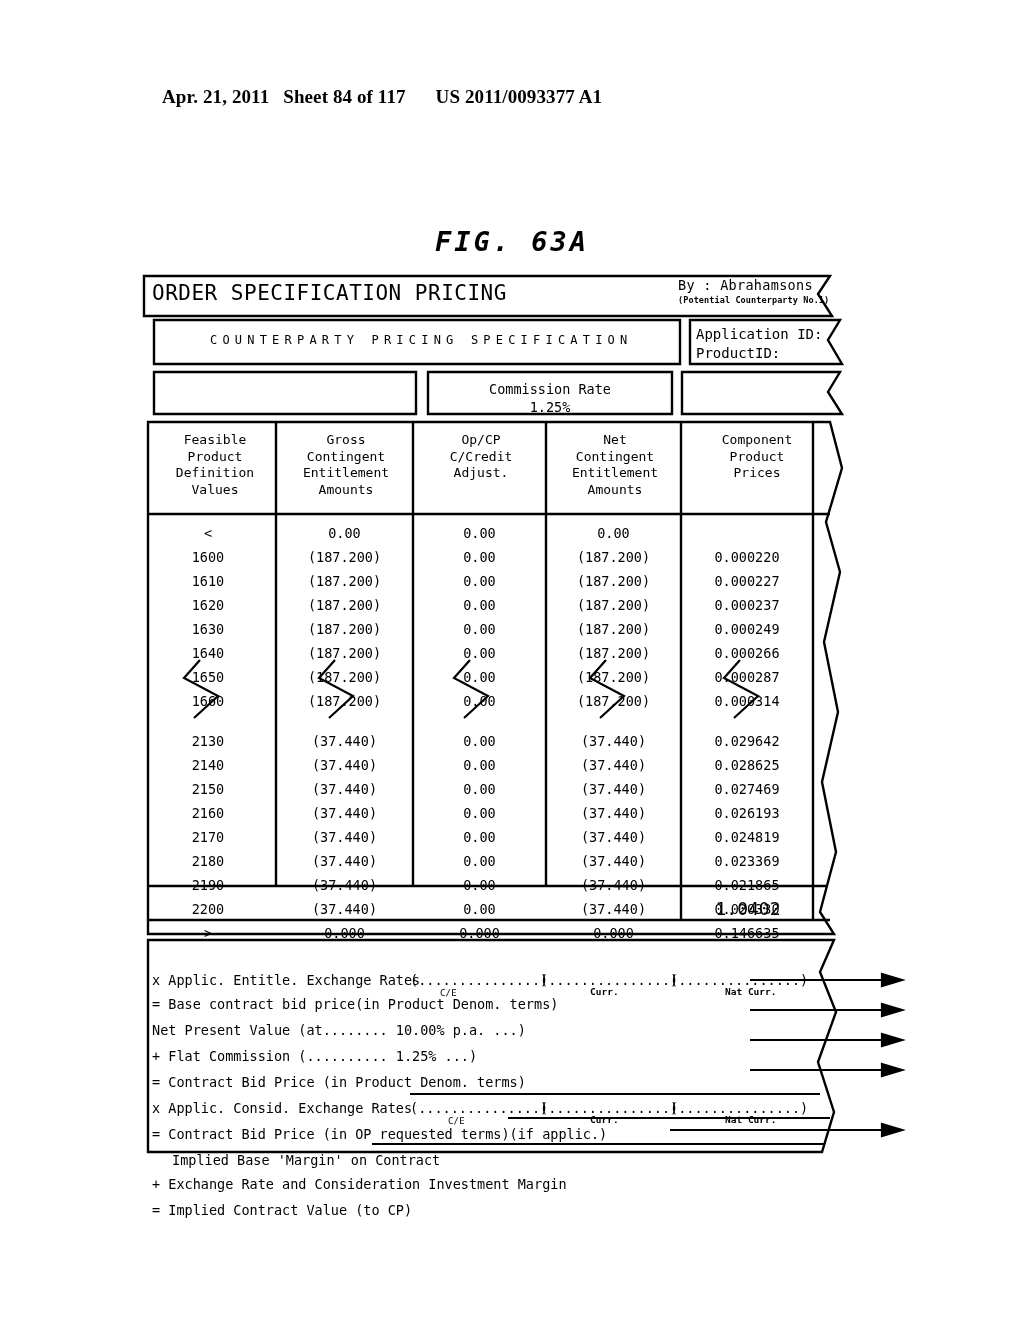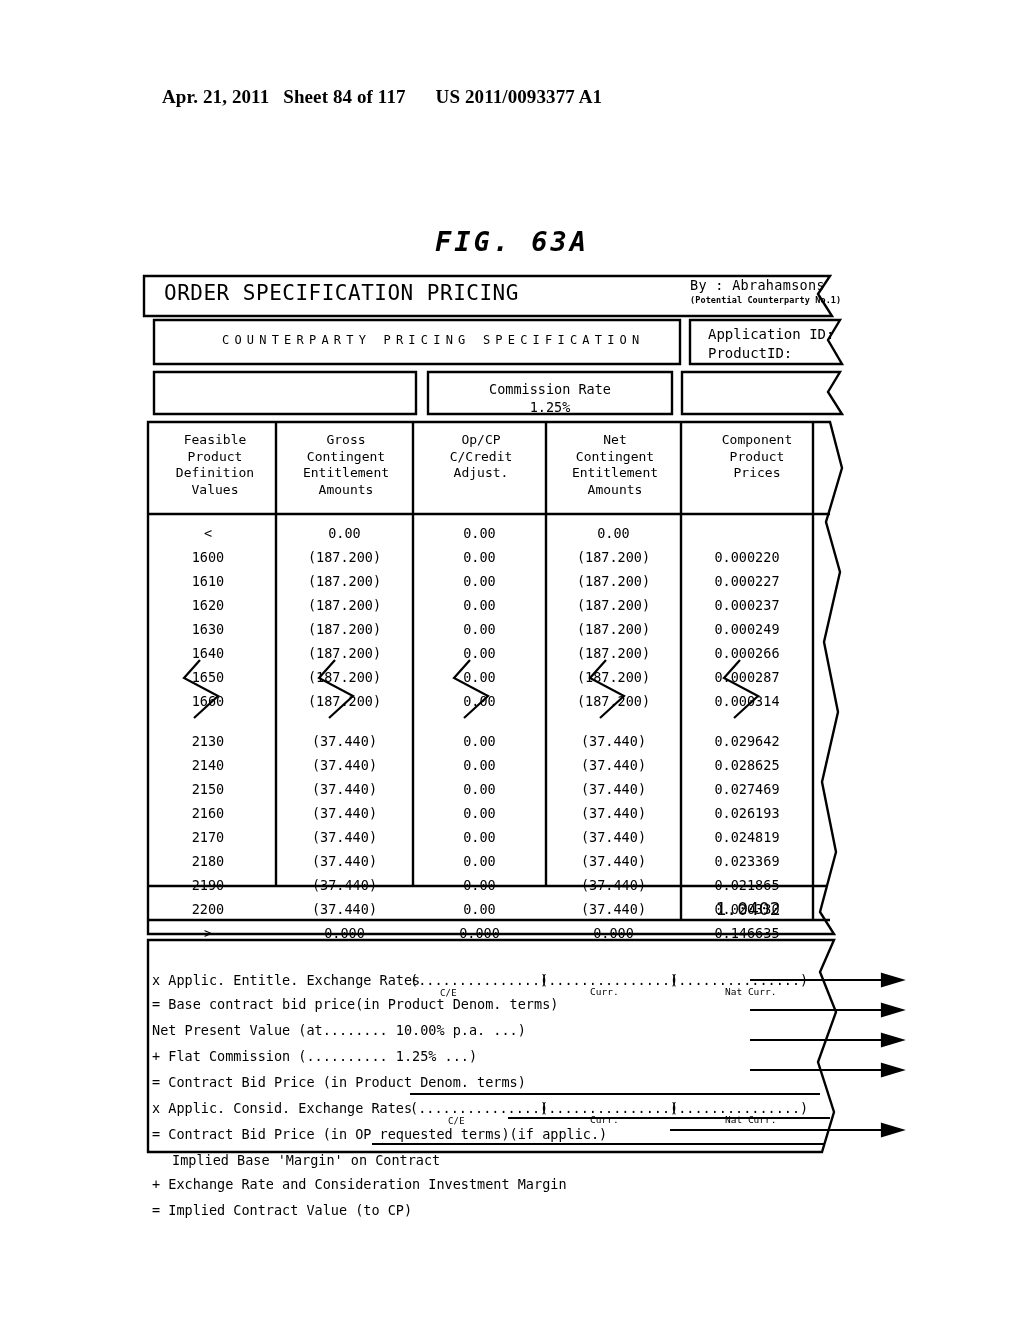--- a/index.html
+++ b/index.html
@@ -63,21 +63,20 @@
     width: 760px; height: 910px;
     overflow: visible;
   }
 
   
   .t {
     position: absolute;
     white-space: nowrap;
     font-family: "DejaVu Sans Mono", monospace;
     line-height: 1.12;
-    margin-left: 12px;
   }
 
   
   .title-main {
     left: 12px; top: 10px;
     font-size: 21px;
     letter-spacing: 0.5px;
   }
   .title-by {
     left: 538px; top: 6px;
@@ -171,21 +170,21 @@
     white-space: nowrap;
   }
   .fsup {
     position: absolute;
     font-size: 9px;
     letter-spacing: 0.2px;
   }
   .fcur {
     position: absolute;
     font-size: 9.5px;
-    font-weight: normal;
+    font-weight: bold;
   }
 </style>
 </head>
 <body>
 
 <div class="pub-header">
   <span class="h-date">Apr. 21, 2011</span>
   <span class="h-sheet">Sheet 84 of 117</span>
   <span class="h-num">US 2011/0093377 A1</span>
 </div>

